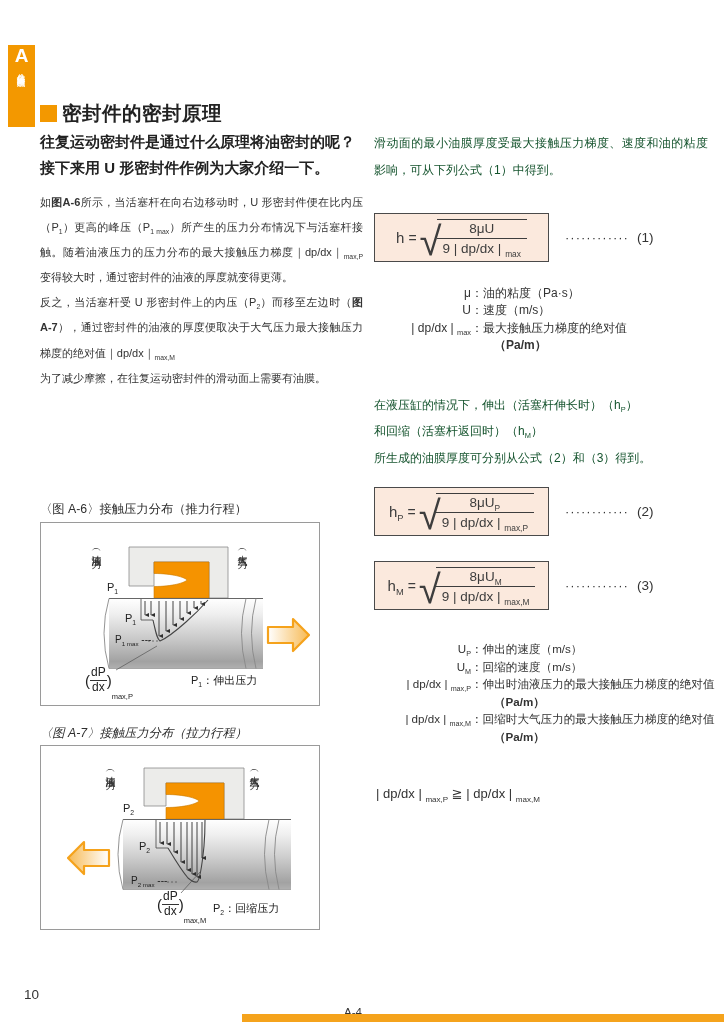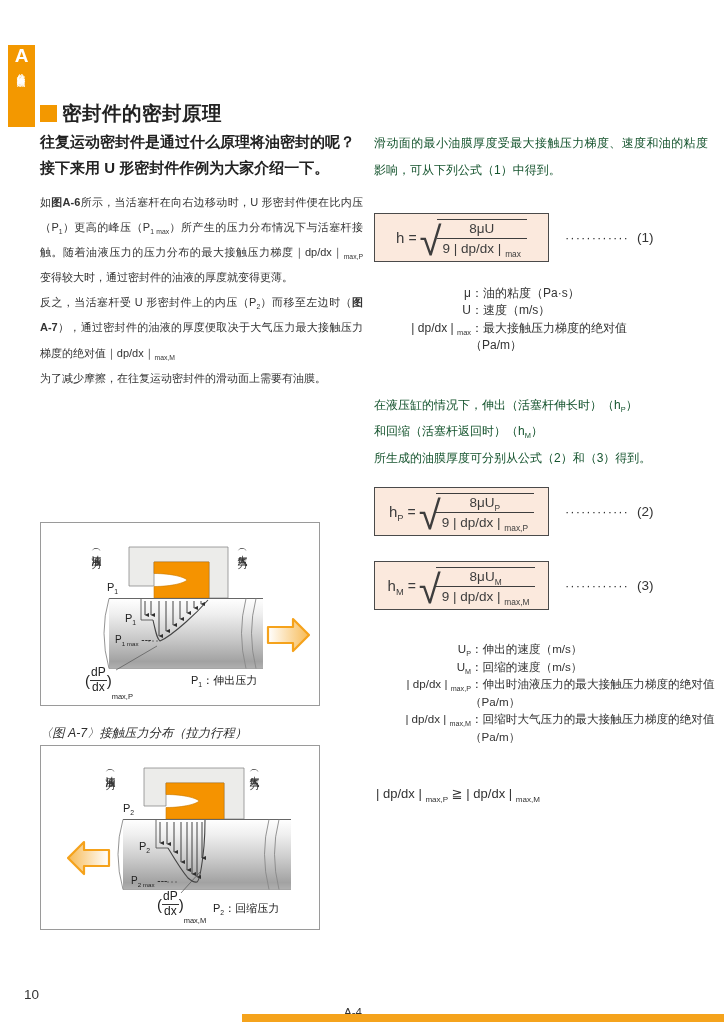--- a/index.html
+++ b/index.html
@@ -56,21 +56,21 @@
   .fden{padding:2px 6px 0;font-size:13.5px;}
   .fdots{margin-left:16px;font-size:13px;letter-spacing:1px;color:#333;}
   .ftag{margin-left:8px;font-size:13.5px;color:#333;}
 
   .legend{position:absolute;left:374px;width:332px;color:#333;}
   .lg1{font-size:12px;line-height:17.4px;}
   .lg2{font-size:11.6px;line-height:17.6px;}
   .lrow{display:flex;align-items:flex-start;}
   .lterm{width:97px;text-align:right;white-space:nowrap;flex:none;}
   .ldesc{white-space:nowrap;}
-  .lunit{margin-left:96px;}
+  .lunit{margin-left:120px;font-weight:bold;}
 
   .ineq{position:absolute;left:376px;top:786px;font-size:13px;color:#333;}
 
   .footer-page{position:absolute;left:24px;top:987px;font-size:13.5px;color:#333;}
   .footer-code{position:absolute;left:344px;top:1006px;font-size:11.5px;color:#333;}
   .footer-bar{position:absolute;left:242px;top:1014px;width:482px;height:8px;background:#F5A31C;}
 </style>
 </head>
 <body>
 
@@ -89,20 +89,21 @@
     <div>往复运动密封件是通过什么原理将油密封的呢？</div>
     <div>接下来用 U 形密封件作例为大家介绍一下。</div>
   </div>
 
   <div class="lbody">
     <p><span>如</span><span class="bseg">图A-6</span><span>所示，当活塞杆在向右边移动时，U 形密封件便在比内压（P</span><sub>1</sub><span>）更高的峰压（P</span><sub>1 max</sub><span>）所产生的压力分布情况下与活塞杆接触。随着油液压力的压力分布的最大接触压力梯度｜dp/dx｜</span><sub>max,P</sub><span> 变得较大时，通过密封件的油液的厚度就变得更薄。</span></p>
     <p><span>反之，当活塞杆受 U 形密封件上的内压（P</span><sub>2</sub><span>）而移至左边时（</span><span class="bseg">图 A-7</span><span>），通过密封件的油液的厚度便取决于大气压力最大接触压力梯度的绝对值｜dp/dx｜</span><sub>max,M</sub></p>
     <p><span>为了减少摩擦，在往复运动密封件的滑动面上需要有油膜。</span></p>
   </div>
 
+  <div class="figcap" style="top:501px;">〈图 A-6〉接触压力分布（推力行程）</div>
   <div class="figbox" style="top:522px;height:182px;">
     <svg width="276" height="180" viewBox="0 0 276 180">
       <defs>
         <linearGradient id="rodG6" x1="0" y1="0" x2="0" y2="1">
           <stop offset="0" stop-color="#ffffff"></stop>
             <stop offset="0.22" stop-color="#efefef"></stop>
           <stop offset="0.55" stop-color="#cccccc"></stop>
             <stop offset="0.9" stop-color="#a2a2a2"></stop>
           <stop offset="1" stop-color="#b0b0b0"></stop>
         </linearGradient>

